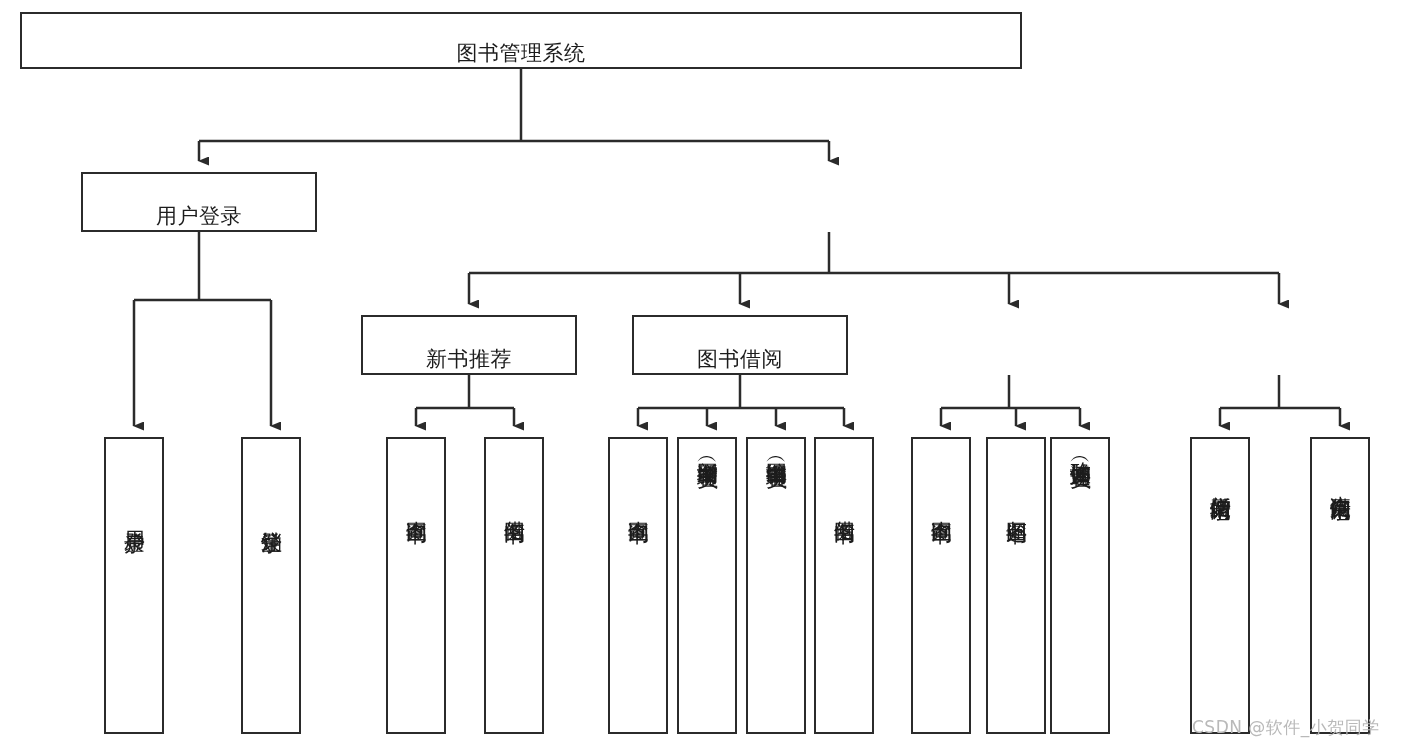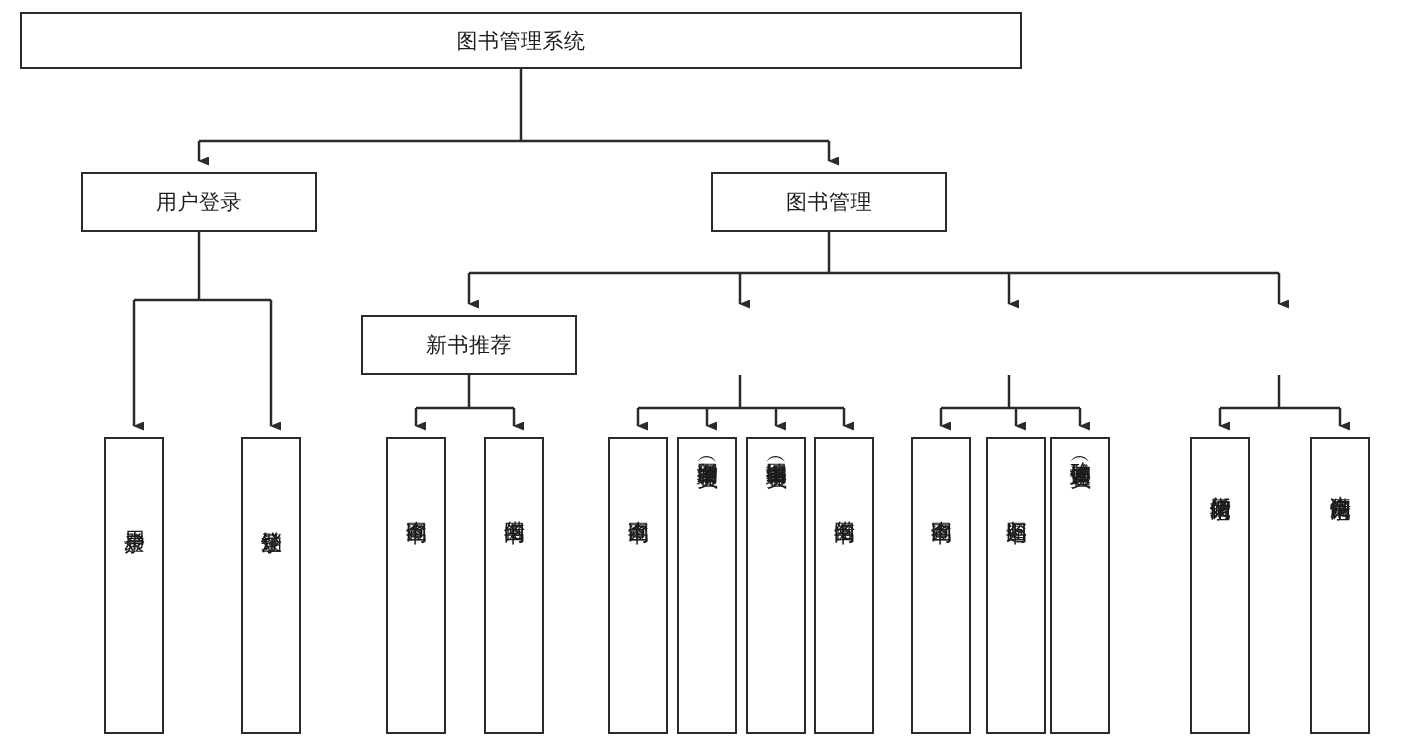--- a/index.html
+++ b/index.html
@@ -21,21 +21,21 @@
     width: 1405px;
     height: 747px;
     pointer-events: none;
   }
   .node {
     position: absolute;
     box-sizing: border-box;
     border: 2px solid #2b2b2b;
     background: #ffffff;
     display: flex;
-    align-items: center;
+    align-items: flex-end;
     justify-content: center;
     color: #1c1c1c;
   }
   .node.h {
     font-size: 21px;
     letter-spacing: 0.5px;
   }
   .node.v {
     align-items: flex-start;
     justify-content: center;
@@ -113,26 +113,26 @@
     </g>
   </svg>
 
   <div class="node h" style="left:20px; top:12px; width:1002px; height:57px;">
     <span>图书管理系统</span>
   </div>
 
   <div class="node h" style="left:81px; top:172px; width:236px; height:60px;">
     <span>用户登录</span>
   </div>
-  <div class="node h" style="left:711px; top:172px; width:236px; height:60px;">
-    <span>图书管理</span>
-  </div>
 
   <div class="node h" style="left:361px; top:315px; width:216px; height:60px;">
     <span>新书推荐</span>
+  </div>
+  <div class="node h" style="left:632px; top:315px; width:216px; height:60px;">
+    <span>图书借阅</span>
   </div>
 
   <div class="node v" style="left:104px; top:437px; width:60px; height:297px; padding-top:75px;">
     <span class="vtext">用户登录</span>
   </div>
   <div class="node v" style="left:241px; top:437px; width:60px; height:297px; padding-top:75px;">
     <span class="vtext">注销登录</span>
   </div>
 
   <div class="node v" style="left:386px; top:437px; width:60px; height:297px; padding-top:65px;">
@@ -165,14 +165,15 @@
     <span class="vtext">确认归还（管理员）</span>
   </div>
 
   <div class="node v" style="left:1190px; top:437px; width:60px; height:297px; padding-top:40px;">
     <span class="vtext">新增借阅记录</span>
   </div>
   <div class="node v" style="left:1310px; top:437px; width:60px; height:297px; padding-top:40px;">
     <span class="vtext">查询借阅记录</span>
   </div>
 
+  <div class="watermark" style="left:1192px; top:716px;">CSDN @软件_小贺同学</div>
 
 </div>
 
 </body></html>

